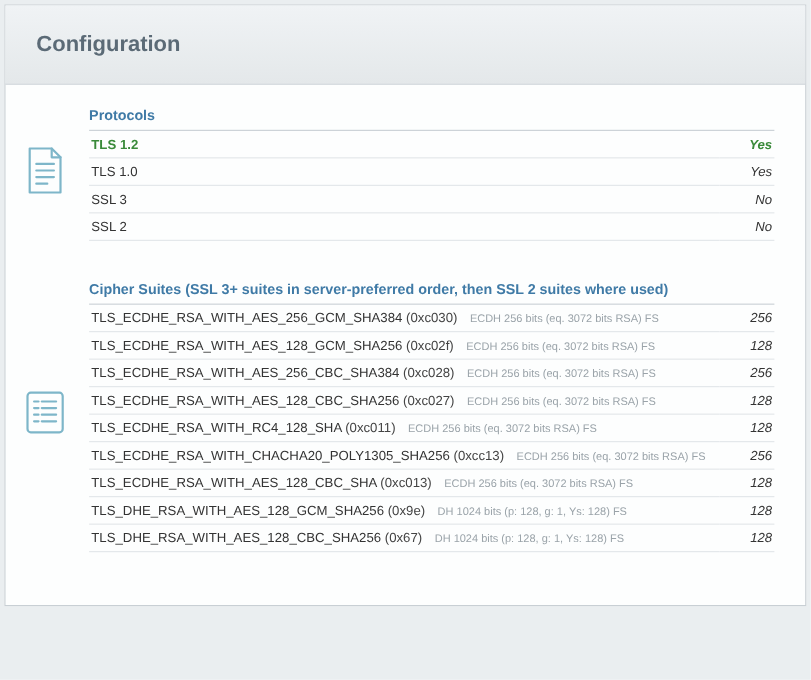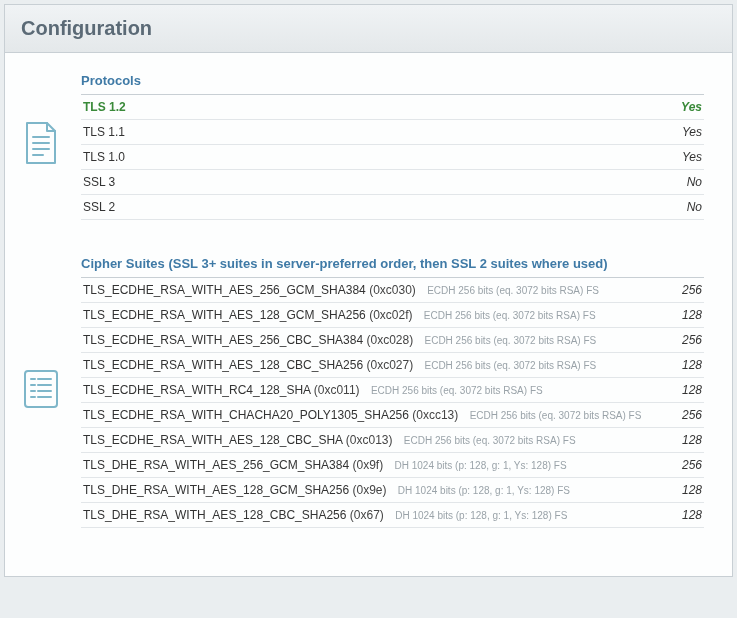--- a/index.html
+++ b/index.html
@@ -16,21 +16,21 @@
     border: 1px solid #c8cfd4;
     background: #fdfefe;
     margin: 4px;
   }
   .header-bar {
     background: linear-gradient(#f0f3f5, #e4e8ea);
     border-bottom: 1px solid #c8cfd4;
     padding: 12px 16px;
   }
   .header-bar h1 {
-    margin: 0;
+    margin: 12px;
     font-size: 20px;
     font-weight: bold;
     color: #5b6a76;
   }
   .content {
     padding: 16px 28px 16px 16px;
   }
   .section {
     display: flex;
     margin-bottom: 32px;
@@ -111,24 +111,20 @@
           <line x1="12" y1="34" x2="22" y2="34"></line>
         </svg>
       </div>
       <div class="body-col">
         <div class="section-title">Protocols</div>
         <table class="rows">
           <tbody id="protocols-tbody">
               <tr>
                 <td class="green">TLS 1.2</td>
                 <td class="val green">Yes</td>
-              </tr>
-              <tr>
-                <td class="black">TLS 1.1</td>
-                <td class="val black">Yes</td>
               </tr>
               <tr>
                 <td class="black">TLS 1.0</td>
                 <td class="val black">Yes</td>
               </tr>
               <tr>
                 <td class="black">SSL 3</td>
                 <td class="val black">No</td>
               </tr>
               <tr>
@@ -180,24 +176,20 @@
               </tr>
               <tr>
                 <td><span class="cipher-name">TLS_ECDHE_RSA_WITH_CHACHA20_POLY1305_SHA256</span><span class="cipher-hex"> (0xcc13)</span> <span class="cipher-ann">ECDH 256 bits (eq. 3072 bits RSA)   FS</span></td>
                 <td class="val">256</td>
               </tr>
               <tr>
                 <td><span class="cipher-name">TLS_ECDHE_RSA_WITH_AES_128_CBC_SHA</span><span class="cipher-hex"> (0xc013)</span> <span class="cipher-ann">ECDH 256 bits (eq. 3072 bits RSA)   FS</span></td>
                 <td class="val">128</td>
               </tr>
               <tr>
-                <td><span class="cipher-name">TLS_DHE_RSA_WITH_AES_256_GCM_SHA384</span><span class="cipher-hex"> (0x9f)</span> <span class="cipher-ann">DH 1024 bits (p: 128, g: 1, Ys: 128)   FS</span></td>
-                <td class="val">256</td>
-              </tr>
-              <tr>
                 <td><span class="cipher-name">TLS_DHE_RSA_WITH_AES_128_GCM_SHA256</span><span class="cipher-hex"> (0x9e)</span> <span class="cipher-ann">DH 1024 bits (p: 128, g: 1, Ys: 128)   FS</span></td>
                 <td class="val">128</td>
               </tr>
               <tr>
                 <td><span class="cipher-name">TLS_DHE_RSA_WITH_AES_128_CBC_SHA256</span><span class="cipher-hex"> (0x67)</span> <span class="cipher-ann">DH 1024 bits (p: 128, g: 1, Ys: 128)   FS</span></td>
                 <td class="val">128</td>
               </tr>
             </tbody>
         </table>
       </div>

